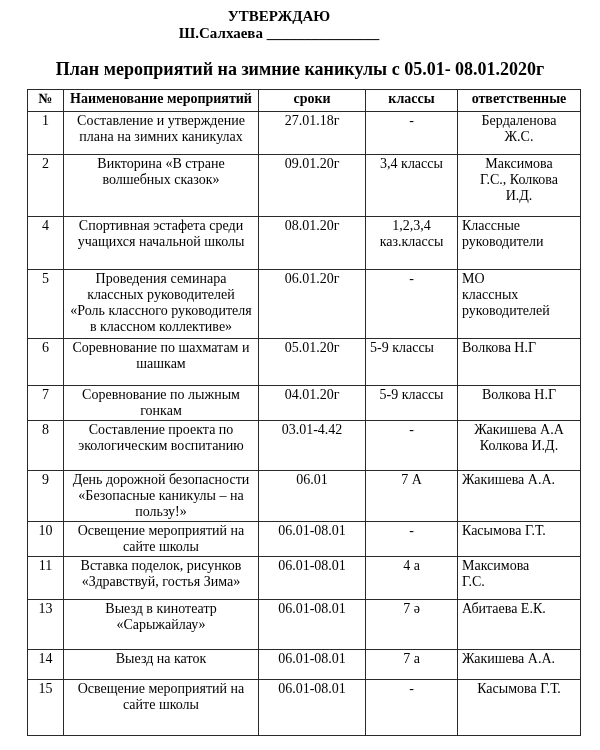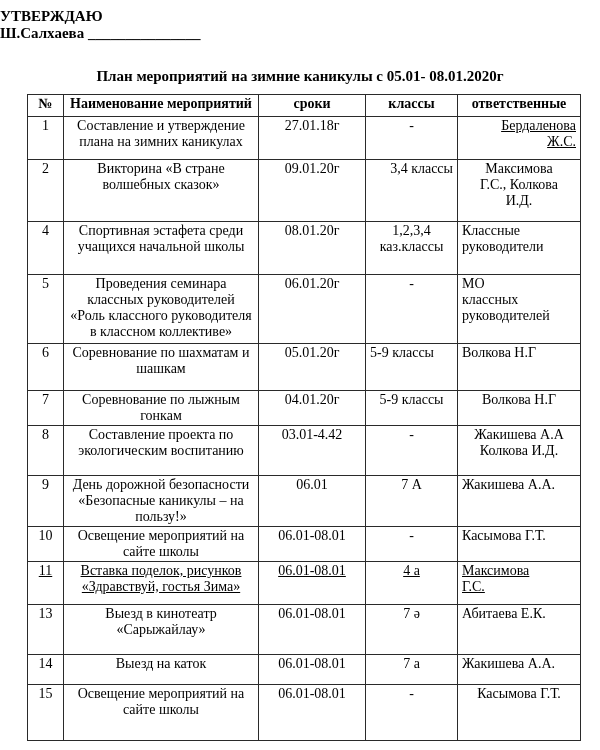--- a/index.html
+++ b/index.html
@@ -4,31 +4,31 @@
 <style>
   html, body {
     margin: 0; padding: 0;
     width: 600px; height: 750px;
     background: #ffffff;
     color: #000000;
     font-family: "Liberation Serif", "DejaVu Serif", serif;
     overflow: hidden;
   }
   .approval {
-    text-align: left;
+    text-align: center;
     margin: 8px 42px 0 0;
     font-weight: bold;
     font-size: 15px;
     line-height: 17px;
   }
   .doc-title {
     text-align: center;
     font-weight: bold;
-    font-size: 15px;
-    margin-top: 26px;
+    font-size: 18px;
+    margin-top: 17px;
   }
   table.plan {
     border-collapse: collapse;
     table-layout: fixed;
     margin: 9px 0 0 27px;
     width: 553px;
   }
   col.c-num     { width: 36px; }
   col.c-name    { width: 195px; }
   col.c-date    { width: 107px; }
@@ -80,29 +80,29 @@
       <th>ответственные</th>
     </tr>
   </thead>
   <tbody>
       <tr style="height: 43px;">
     <td class="cell-num">1</td>
     <td class="cell-name">Составление и утверждение
 плана на зимних каникулах</td>
     <td class="cell-date">27.01.18г</td>
     <td class="cell-classes" style="text-align: center;">-</td>
-    <td class="cell-resp" style="text-align: right; text-decoration: underline;">Бердаленова
+    <td class="cell-resp" style="text-align: center;">Бердаленова
 Ж.С.</td>
   </tr>
       <tr style="height: 62px;">
     <td class="cell-num">2</td>
     <td class="cell-name">Викторина «В стране
 волшебных сказок»</td>
     <td class="cell-date">09.01.20г</td>
-    <td class="cell-classes" style="text-align: right;">3,4 классы</td>
+    <td class="cell-classes" style="text-align: center;">3,4 классы</td>
     <td class="cell-resp" style="text-align: center;">Максимова
 Г.С., Колкова
 И.Д.</td>
   </tr>
       <tr style="height: 53px;">
     <td class="cell-num">4</td>
     <td class="cell-name">Спортивная эстафета среди
 учащихся начальной школы</td>
     <td class="cell-date">08.01.20г</td>
     <td class="cell-classes" style="text-align: center;">1,2,3,4
@@ -157,21 +157,21 @@
     <td class="cell-resp" style="text-align: left;">Жакишева А.А.</td>
   </tr>
       <tr style="height: 30px;">
     <td class="cell-num">10</td>
     <td class="cell-name">Освещение мероприятий на
 сайте школы</td>
     <td class="cell-date">06.01-08.01</td>
     <td class="cell-classes" style="text-align: center;">-</td>
     <td class="cell-resp" style="text-align: left;">Касымова Г.Т.</td>
   </tr>
-      <tr style="height: 43px; text-decoration: underline;">
+      <tr style="height: 43px;">
     <td class="cell-num">11</td>
     <td class="cell-name">Вставка поделок, рисунков
 «Здравствуй, гостья Зима»</td>
     <td class="cell-date">06.01-08.01</td>
     <td class="cell-classes" style="">4 а</td>
     <td class="cell-resp" style="text-align: left;">Максимова
 Г.С.</td>
   </tr>
       <tr style="height: 50px;">
     <td class="cell-num">13</td>

